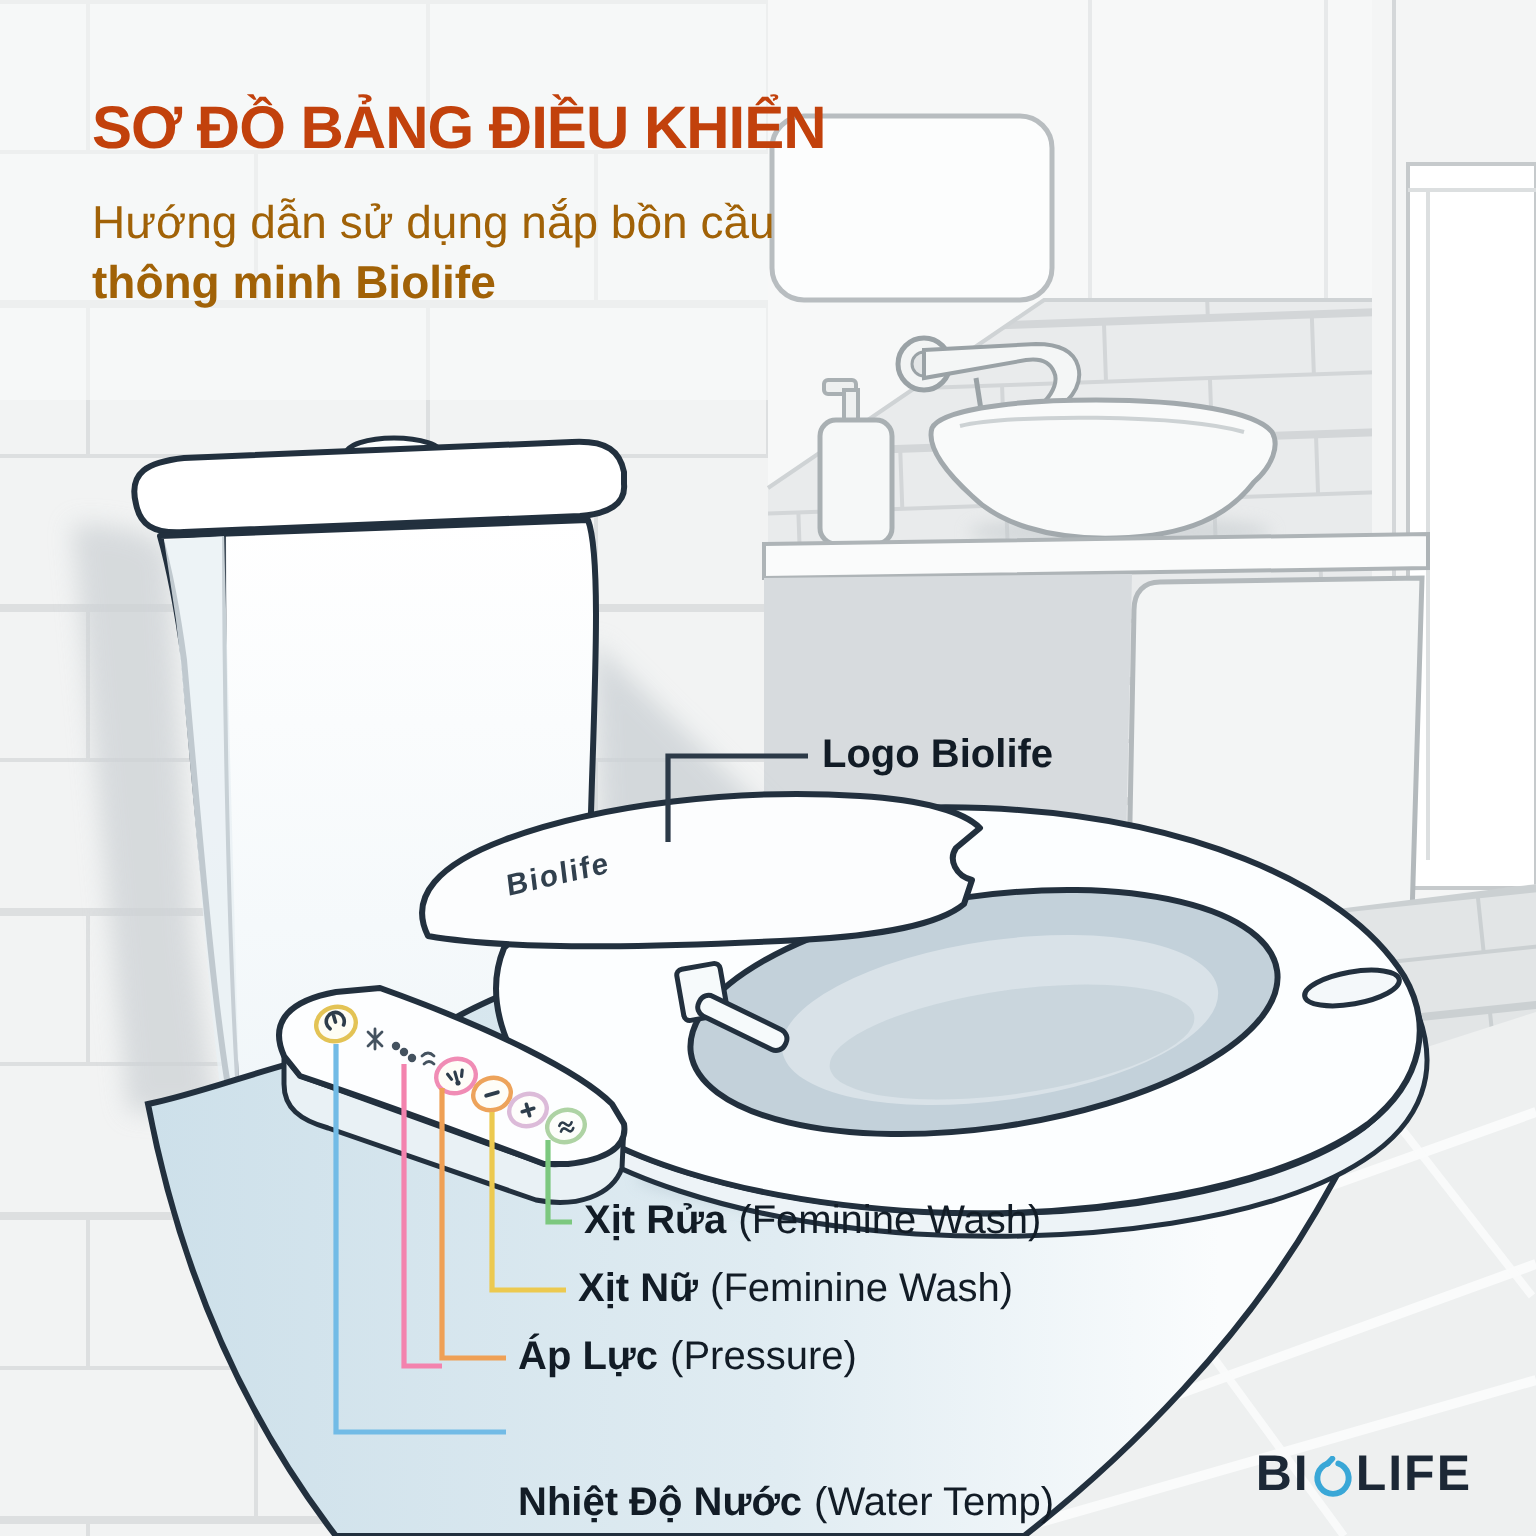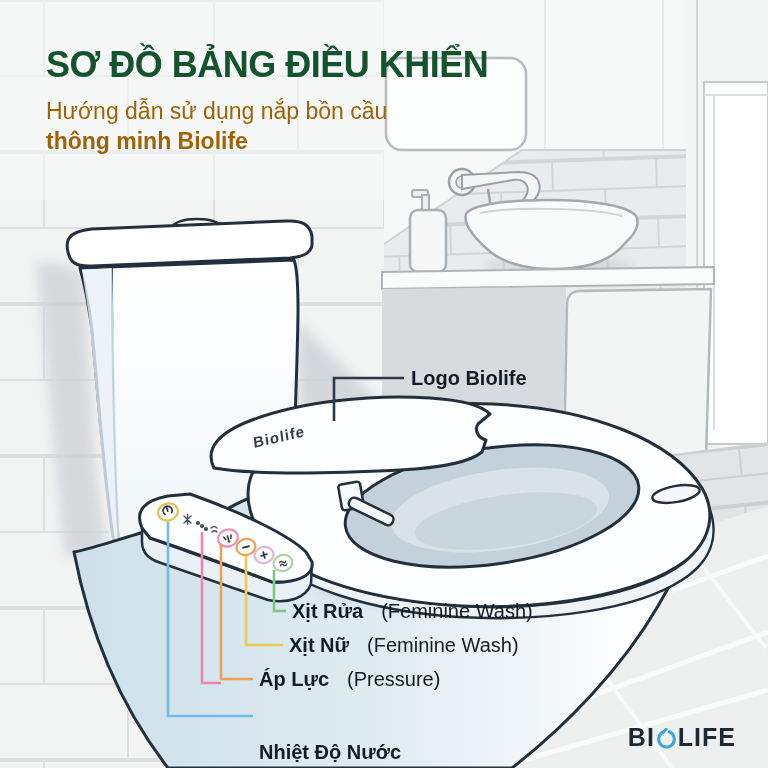--- a/index.html
+++ b/index.html
@@ -6,28 +6,28 @@
   .stage{
     position:relative;width:768px;height:768px;overflow:hidden;
     background:#f3f4f4;
     font-family:"Liberation Sans","DejaVu Sans",sans-serif;
     -webkit-font-smoothing:antialiased;
   }
   .stage svg.scene{position:absolute;inset:0;display:block;}
   .overlay{position:absolute;color:#141d26;}
   .title-block{left:46px;top:42px;width:580px;}
   .title-block h1{
-    margin:0;font-size:36px;line-height:46px;font-weight:700;
-    letter-spacing:-0.5px;color:#14532d;
+    margin:0;font-size:30px;line-height:46px;font-weight:700;
+    letter-spacing:-0.5px;color:#c2410c;
   }
   .title-block .sub{font-size:23px;line-height:30px;margin-top:8px;color:#a16207;}
   .title-block .sub .l1{font-weight:400;display:block;}
   .title-block .sub .l2{font-weight:700;display:block;}
   .callout-label{
-    display:flex;align-items:flex-start;gap:18px;white-space:nowrap;
+    display:flex;align-items:flex-start;gap:6px;white-space:nowrap;
     transform:translateY(-50%);font-size:20px;color:#121c26;
   }
   .callout-label .vn{font-weight:700;}
   .callout-label .en{font-weight:400;}
   .logo-callout-label{
     transform:translateY(-50%);font-size:20px;font-weight:700;white-space:nowrap;color:#121c26;
   }
   .brand{
     right:32px;bottom:16px;display:flex;align-items:center;
     font-size:25px;font-weight:700;letter-spacing:1px;color:#1c2836;
@@ -220,20 +220,21 @@
   <span class="en">(Pressure)</span>
 </div>
 
 <div class="overlay callout-label" style="left:289px;top:645px;">
   <span class="vn">Xịt Nữ</span>
   <span class="en">(Feminine Wash)</span>
 </div>
 
 <div class="overlay callout-label" style="left:259px;top:716px;margin-top:36px;">
   <span class="vn">Nhiệt Độ Nước</span>
+  <span class="en">(Water Temp)</span>
 </div>
 
 <div class="overlay brand">
   <span>BI</span>
   <svg width="21" height="22" viewBox="0 0 22 22">
     <path d="M13.8 3.4 A8.2 8.2 0 1 1 8.2 3.4" fill="none" stroke-width="3.1" stroke-linecap="round" stroke="#39a7d7"></path>
     <path d="M8.2 3.4 L10.6 0.9" fill="none" stroke-width="3.1" stroke-linecap="round" stroke="#39a7d7"></path>
   </svg>
   <span>LIFE</span>
 </div>

